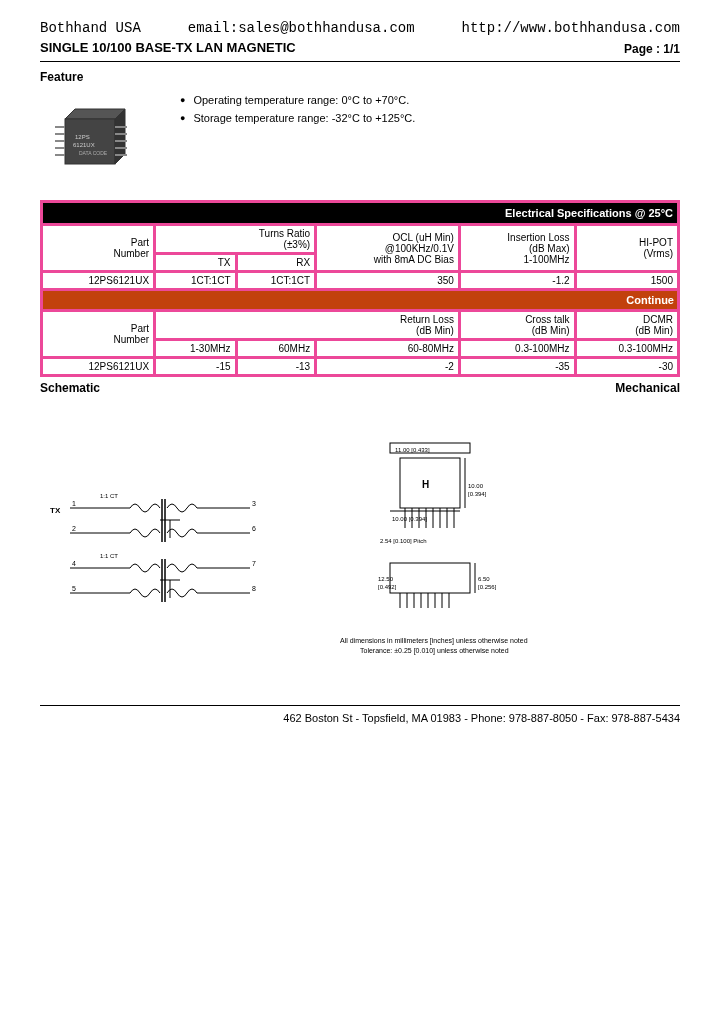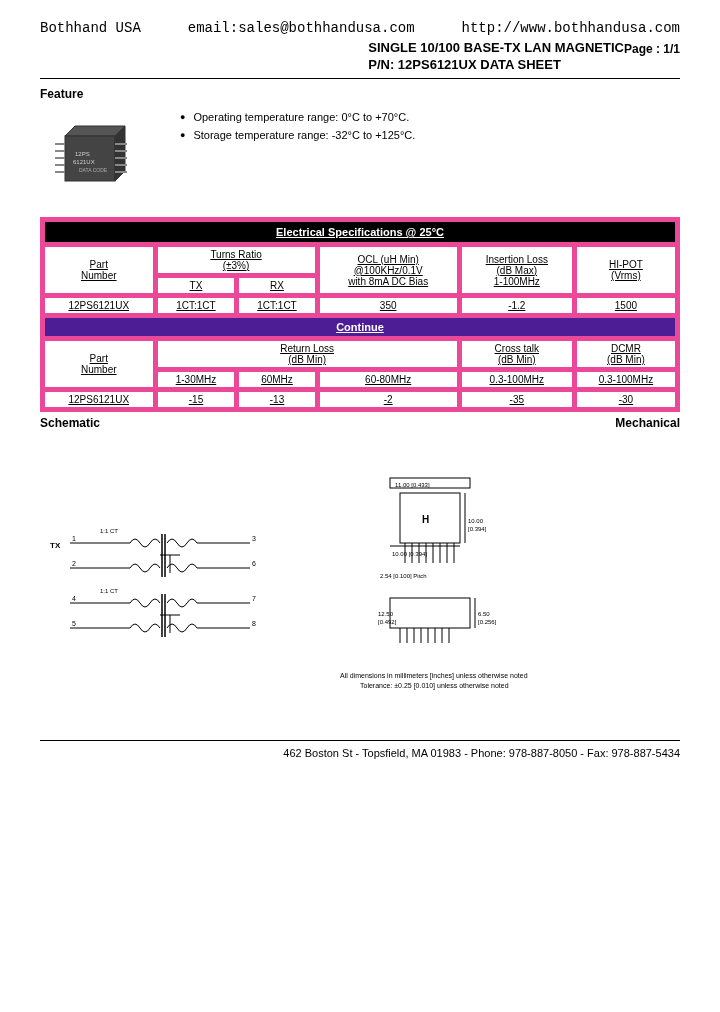--- a/index.html
+++ b/index.html
@@ -52,35 +52,34 @@
       margin-top: 1px;
     }
     
     .elec-table {
       width: 100%;
       border-collapse: collapse;
       margin-bottom: 0;
       font-size: 10px;
     }
     .elec-table th, .elec-table td {
-      border: 5px solid #ec4899;
-      text-align: center;
+      border: 3px solid #ec4899;
+      text-align: right;
       padding: 2px 4px;
       vertical-align: middle;
-      text-decoration: underline;
     }
     .elec-table .header-row th {
       background: #000;
       color: #fff;
       font-weight: bold;
       font-size: 11px;
       padding: 4px;
     }
     .elec-table .continue-row td {
-      background: #4c1d95;
+      background: #c2410c;
       color: #fff;
       font-weight: bold;
       font-size: 11px;
       padding: 3px;
     }
     .schematic-mechanical {
       display: flex;
       justify-content: space-between;
       margin-top: 4px;
       margin-bottom: 8px;
@@ -97,24 +96,23 @@
     .footer-text { text-align: right; font-weight: normal; font-size: 11px; }
   </style>
 </head>
 <body>
 
 <div class="header-top">
   <span>Bothhand USA</span>
   <span>email:sales@bothhandusa.com</span>
   <span>http://www.bothhandusa.com</span>
 </div>
-<div style="display:flex; justify-content:flex-end; align-items:flex-start;">
+<div style="display:flex; justify-content:space-between; align-items:flex-start;gap:29px;">
   <div>
     <div class="title-line1">SINGLE 10/100 BASE-TX LAN MAGNETIC</div>
-    <div class="title-line2">P/N: 12PS6121UX DATA SHEET</div>
   </div>
   <div style="font-size:12px; padding-top:2px;font-weight:bold;">Page : 1/1</div>
 </div>
 <div class="divider"></div>
 
 <div class="section-title">Feature</div>
 <div class="feature-section">
   <div class="feature-image">
 
     <svg viewBox="0 0 100 90" xmlns="http://www.w3.org/2000/svg">

